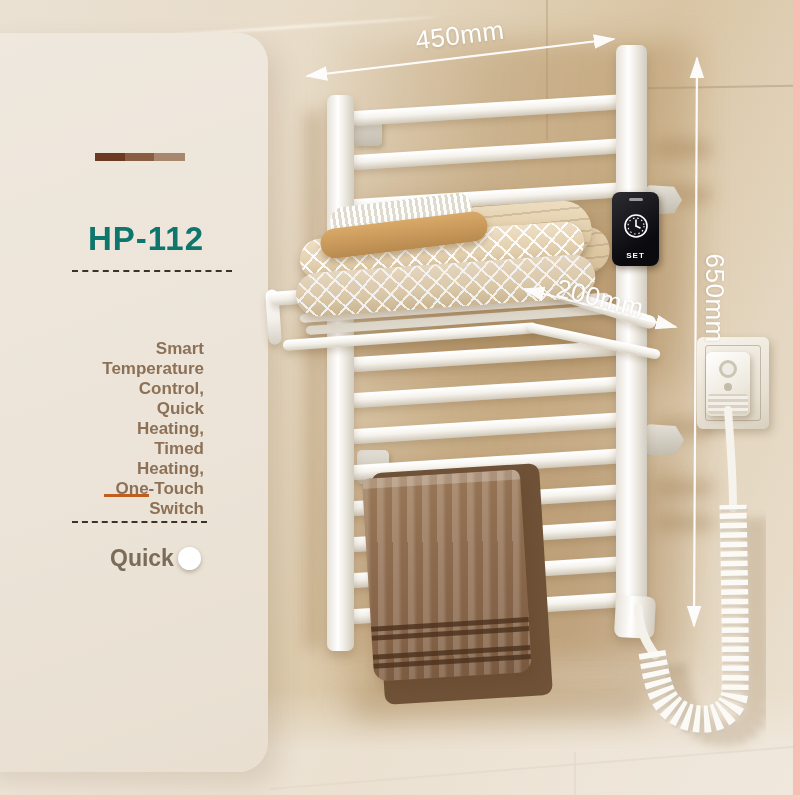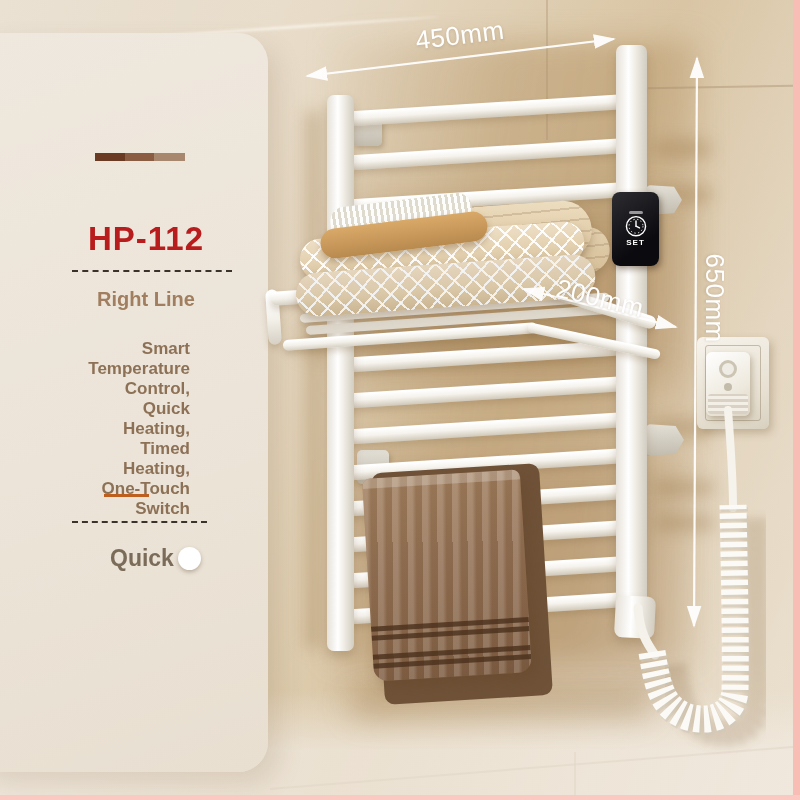--- a/index.html
+++ b/index.html
@@ -15,25 +15,25 @@
     background:linear-gradient(180deg,rgba(240,233,222,0) 0,rgba(241,234,224,0.75) 55%);}
   .edge-strip-right{left:793px;top:0;width:7px;height:800px;background:#f8beb6;z-index:40;}
   .edge-strip-bottom{left:0;top:795px;width:800px;height:5px;background:#fbc9c2;z-index:40;}
   
   .card{left:-30px;top:33px;width:298px;height:739px;border-radius:30px;z-index:2;
     background:linear-gradient(160deg,#efe8de 0%,#ece4d8 55%,#e8dfd1 100%);
     box-shadow:10px 12px 26px rgba(120,90,55,0.16);}
   .grad-bar{left:95px;top:153px;width:90px;height:8px;
     background:linear-gradient(90deg,#6b3a22 0 33%,#8a5c41 33% 66%,#a8876f 66% 100%);}
   .model{left:20px;top:220px;width:252px;text-align:center;
-    font-size:33px;font-weight:bold;color:#b91c1c;letter-spacing:1px;}
+    font-size:33px;font-weight:bold;color:#0f766e;letter-spacing:1px;}
   .dash-line{border-top:2px dashed #3a332c;height:0;}
   .line-name{left:20px;top:288px;width:252px;text-align:center;
     font-size:20px;font-weight:bold;color:#a07e5f;}
-  .features{left:16px;top:339px;width:174px;text-align:right;white-space:pre-line;
+  .features{left:30px;top:339px;width:174px;text-align:right;white-space:pre-line;
     font-size:17px;font-weight:bold;color:#8d7156;line-height:20px;}
   .orange-underline{left:104px;top:494px;width:45px;height:3px;background:#bf5f1e;}
   .color-row{left:110px;top:545px;display:flex;align-items:center;gap:4px;}
   .color-label{font-size:23px;font-weight:bold;color:#7b6c5a;}
   .swatch{width:23px;height:23px;border-radius:50%;background:#ffffff;
     box-shadow:0 2px 4px rgba(90,70,45,0.35);}
   
   .bar{height:15px;border-radius:8px;z-index:6;
     background:linear-gradient(180deg,#ffffff 8%,#f6f3ed 48%,#ddd7cb 82%,#cfc8ba 100%);
     box-shadow:0 4px 6px rgba(125,95,60,0.22);
@@ -63,21 +63,21 @@
   .brown-towel{z-index:11;border-radius:8px 8px 14px 14px;transform:rotate(-3.5deg);
     background:linear-gradient(170deg,#a2805f 0%,#937154 40%,#8a684c 70%,#7c5c42 100%);
     box-shadow:6px 8px 14px rgba(100,70,40,0.35);overflow:hidden;}
   .drape{position:absolute;inset:0;
     background:repeating-linear-gradient(93deg,rgba(255,255,255,0.14) 0 5px,rgba(90,60,35,0.12) 9px 15px);}
   .tstripe{position:absolute;left:0;width:100%;height:5px;background:rgba(74,48,28,0.8);}
   
   .panel{left:612px;top:192px;width:47px;height:74px;border-radius:8px;z-index:10;
     background:linear-gradient(145deg,#2c2c31 0%,#0b0b0f 70%);
     box-shadow:2px 3px 6px rgba(60,40,20,0.45);display:flex;flex-direction:column;
-    align-items:center;justify-content:space-between;padding:19px 0;box-sizing:border-box;}
+    align-items:center;justify-content:space-between;padding:6px 0;box-sizing:border-box;}
   .panel-mini{width:14px;height:3px;border-radius:2px;background:rgba(255,255,255,0.55);}
   .set-label{color:#ffffff;font-size:8px;font-weight:bold;letter-spacing:1px;}
   
   .socket-plate{left:697px;top:337px;width:72px;height:92px;border-radius:6px;z-index:4;
     background:linear-gradient(160deg,#f7f3eb 0%,#e6dfd1 70%,#d8d0bf 100%);
     box-shadow:3px 4px 8px rgba(110,85,50,0.3);}
   .socket-inner{position:absolute;left:8px;top:8px;right:8px;bottom:8px;
     border:1px solid rgba(150,135,110,0.5);border-radius:3px;}
   .plug{left:706px;top:352px;width:44px;height:64px;border-radius:6px;z-index:4;
     background:linear-gradient(150deg,#ffffff 0%,#efeadf 60%,#ddd5c5 100%);
@@ -108,21 +108,20 @@
   <div class="abs grout" style="left:270px;top:788px;width:530px;height:2px;transform:rotate(-4.6deg);transform-origin:left center;"></div>
   <div class="abs grout" style="left:574px;top:752px;width:2px;height:44px;"></div>
   <div class="abs" style="left:0;top:46px;width:440px;height:3px;border-radius:50%;
               background:rgba(255,252,245,0.6);transform:rotate(-4deg);transform-origin:left center;filter:blur(1px);"></div>
   <div class="abs bottom-light"></div>
 
   <div class="abs card"></div>
   <div class="abs grad-bar" style="z-index:3;"></div>
   <div class="abs model" style="z-index:3;">HP-112</div>
   <div class="abs dash-line" style="left:72px;top:270px;width:160px;z-index:3;"></div>
-  <div class="abs line-name" style="z-index:3;">Right Line</div>
   <div class="abs features" style="z-index:3;">Smart
 Temperature
 Control,
 Quick
 Heating,
 Timed
 Heating,
 One-Touch
 Switch</div>
   <div class="abs orange-underline" style="z-index:3;"></div>

